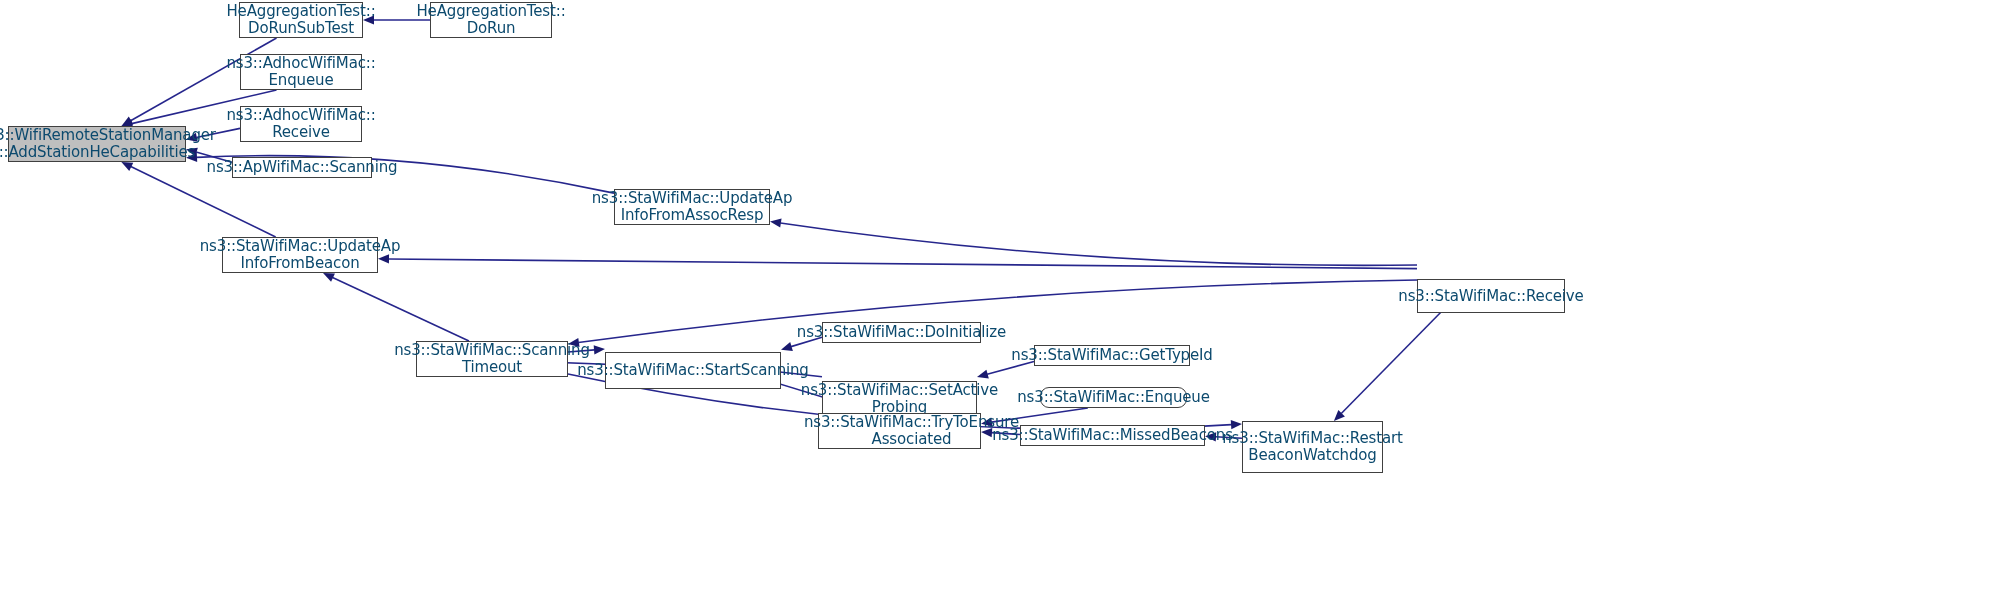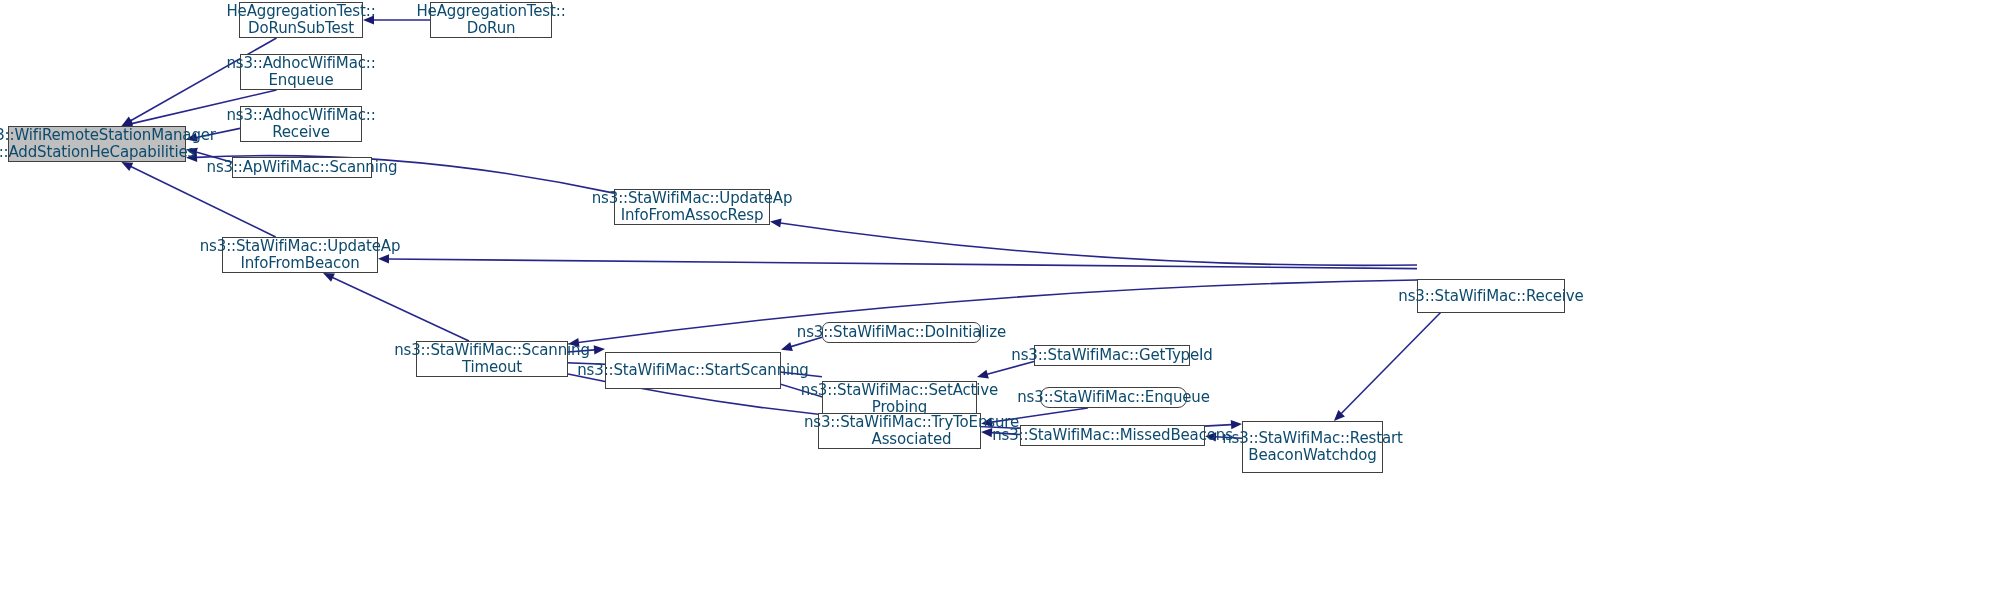--- a/index.html
+++ b/index.html
@@ -117,21 +117,21 @@
 Receive</div>
       <div class="node" style="left: 232px; top: 157px; width: 140px; height: 21px;">ns3::ApWifiMac::Scanning</div>
       <div class="node" style="left: 614px; top: 189px; width: 156px; height: 36px;">ns3::StaWifiMac::UpdateAp
 InfoFromAssocResp</div>
       <div class="node" style="left: 222px; top: 237px; width: 156px; height: 36px;">ns3::StaWifiMac::UpdateAp
 InfoFromBeacon</div>
       <div class="node" style="left: 1417px; top: 279px; width: 148px; height: 34px;">ns3::StaWifiMac::Receive</div>
       <div class="node" style="left: 416px; top: 341px; width: 152px; height: 36px;">ns3::StaWifiMac::Scanning
 Timeout</div>
       <div class="node" style="left: 605px; top: 352px; width: 176px; height: 37px;">ns3::StaWifiMac::StartScanning</div>
-      <div class="node" style="left: 822px; top: 322px; width: 159px; height: 21px; border-radius: 7px;">ns3::StaWifiMac::DoInitialize</div>
+      <div class="node" style="left: 822px; top: 322px; width: 159px; height: 21px;">ns3::StaWifiMac::DoInitialize</div>
       <div class="node" style="left: 822px; top: 381px; width: 155px; height: 36px;">ns3::StaWifiMac::SetActive
 Probing</div>
       <div class="node" style="left: 1034px; top: 345px; width: 156px; height: 21px;">ns3::StaWifiMac::GetTypeId</div>
       <div class="node" style="left: 1040px; top: 387px; width: 147px; height: 21px; border-radius: 9px;">ns3::StaWifiMac::Enqueue</div>
       <div class="node" style="left: 818px; top: 413px; width: 163px; height: 36px; padding-left: 24px;">ns3::StaWifiMac::TryToEnsure
 Associated</div>
       <div class="node" style="left: 1020px; top: 425px; width: 185px; height: 21px;">ns3::StaWifiMac::MissedBeacons</div>
       <div class="node" style="left: 1242px; top: 421px; width: 141px; height: 52px;">ns3::StaWifiMac::Restart
 BeaconWatchdog</div>
     </div>

